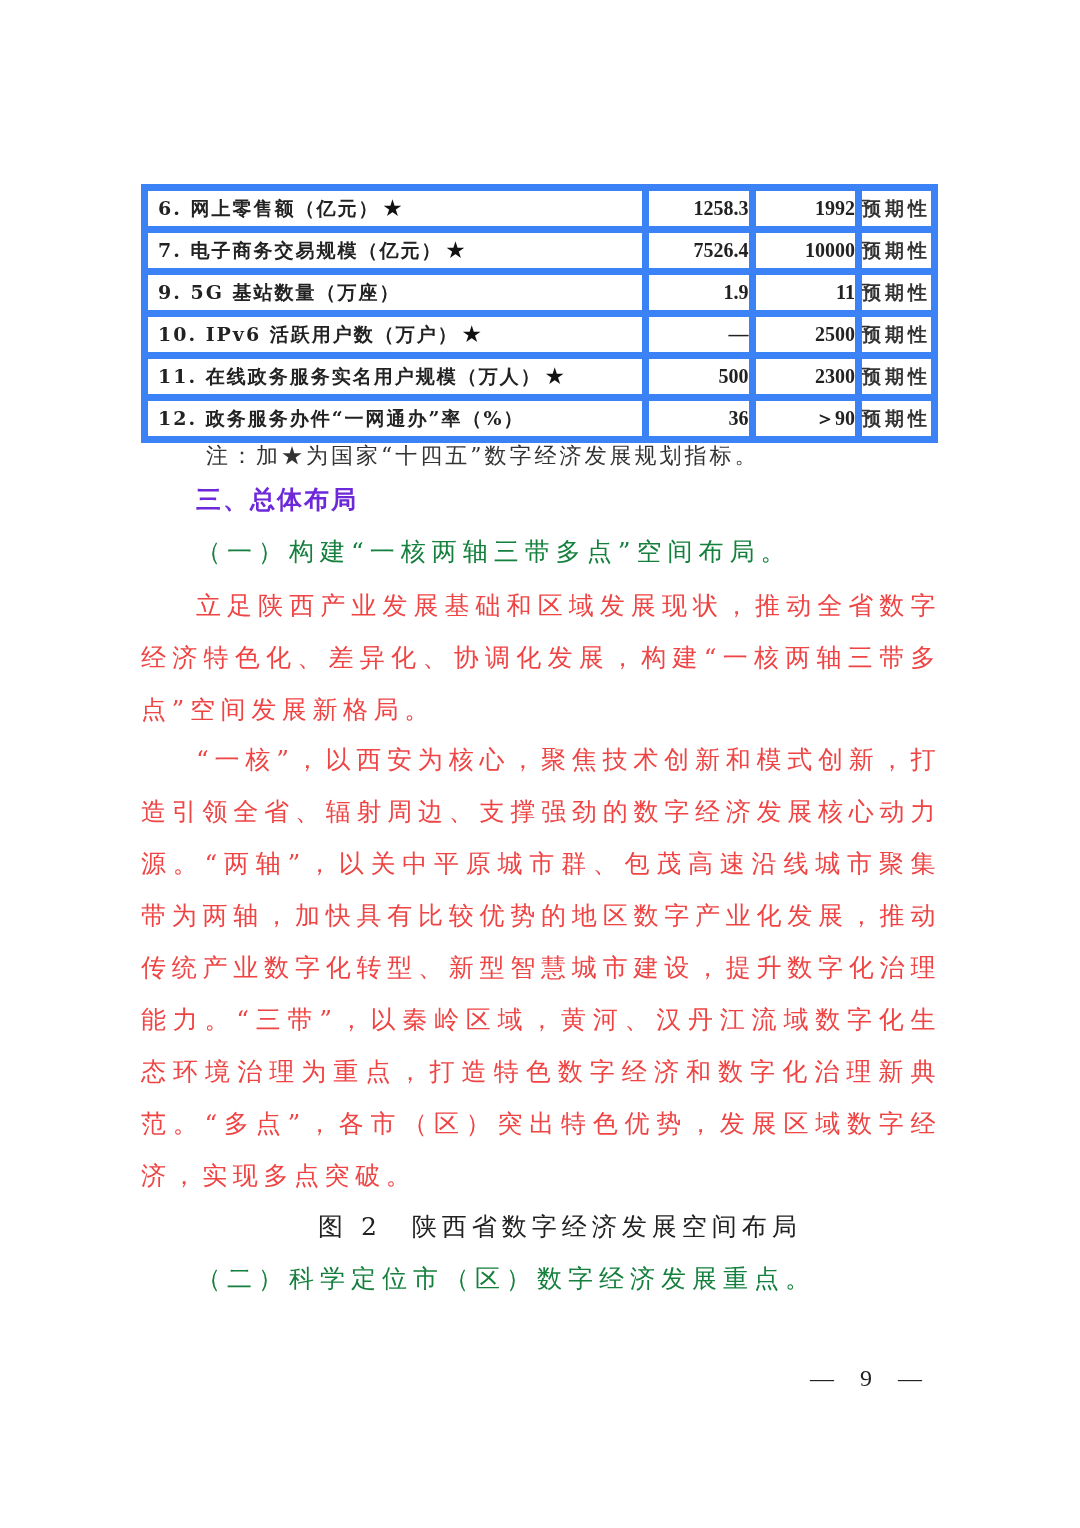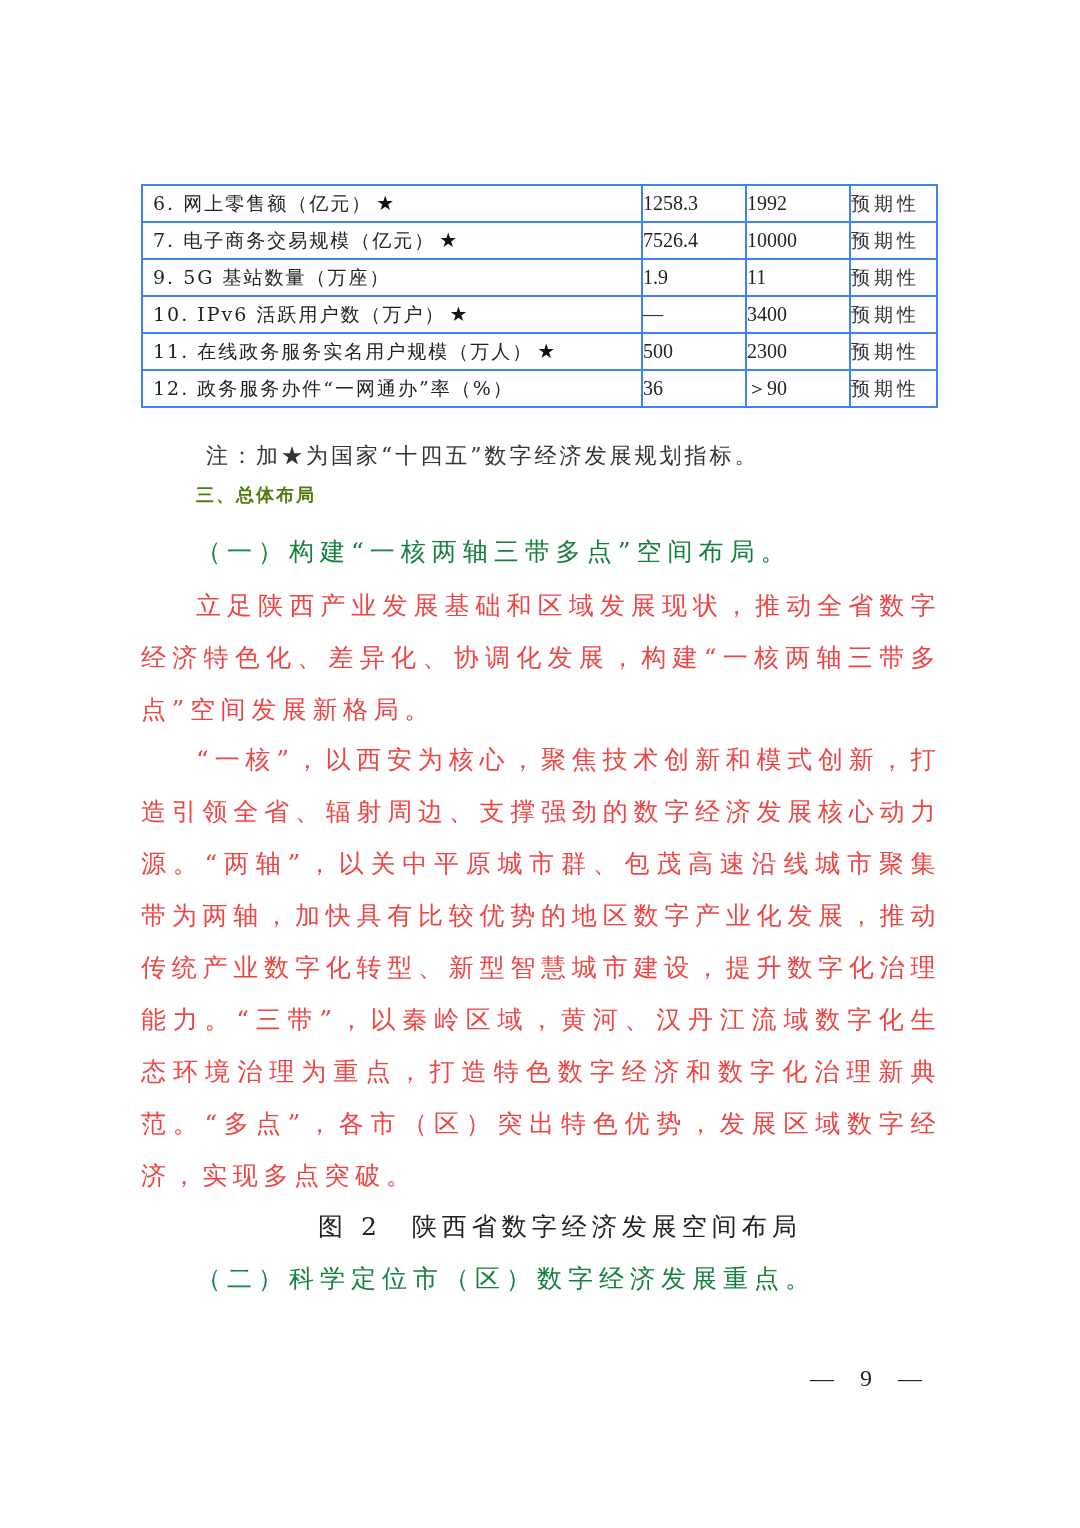--- a/index.html
+++ b/index.html
@@ -5,33 +5,33 @@
   html, body { margin: 0; padding: 0; }
   body {
     width: 1080px; height: 1528px; background: #ffffff; position: relative; overflow: hidden;
     font-family: "DejaVu Serif", "Liberation Serif", serif; color: #222;
   }
   .tbl {
     position: absolute; left: 141px; top: 184px; width: 797px;
     border-collapse: collapse; border: 2px solid #333;
   }
   .tbl td {
-    border: 2px solid #3b82f6; height: 35px; padding: 0; font-size: 19px; color: #222;
-    letter-spacing: 2px; white-space: nowrap;
+    border: 7px solid #3b82f6; height: 35px; padding: 0; font-size: 19px; color: #222;
+    letter-spacing: 2px; white-space: nowrap; font-weight: bold;
   }
   .tbl td.c-name { width: 488px; padding-left: 10px; text-align: left; }
-  .tbl td.c-num { width: 102px; text-align: left; font-family: "Liberation Serif", serif; font-size: 20px; letter-spacing: 0; }
+  .tbl td.c-num { width: 102px; text-align: right; font-family: "Liberation Serif", serif; font-size: 20px; letter-spacing: 0; }
   .tbl td.c-type { text-align: left; letter-spacing: 4px; color: #333; }
   .star { font-size: 20px; color: #111; margin-left: 4px; }
   .note {
     position: absolute; left: 162px; top: 441px; font-size: 22px; letter-spacing: 3px; color: #333; margin-left: 44px;
   }
   .h1 {
     position: absolute; left: 196px; top: 483px; font-family: Liberation Sans, sans-serif;
-    font-weight: bold; font-size: 18px; letter-spacing: 2px; color: #4d7c0f;
+    font-weight: bold; font-size: 25px; letter-spacing: 2px; color: #6d28d9;
   }
   .h2 {
     position: absolute; left: 196px; top: 535px; font-size: 25px; letter-spacing: 6px; color: #15803d;
   }
   .para {
     position: absolute; left: 141px; width: 800px; font-size: 25px; line-height: 52px;
     letter-spacing: 5.6px; color: #ef4444; text-align: justify; text-indent: 55px; margin: 0;
   }
   .p1 { top: 580px; }
   .p2 { top: 734px; }
@@ -65,21 +65,21 @@
     </tr>
     <tr>
       <td class="c-name"><span>9. 5G 基站数量（万座）</span><span class="star"></span></td>
       <td class="c-num">1.9</td>
       <td class="c-num">11</td>
       <td class="c-type">预期性</td>
     </tr>
     <tr>
       <td class="c-name"><span>10. IPv6 活跃用户数（万户）</span><span class="star">★</span></td>
       <td class="c-num">—</td>
-      <td class="c-num">3400</td>
+      <td class="c-num">2500</td>
       <td class="c-type">预期性</td>
     </tr>
     <tr>
       <td class="c-name"><span>11. 在线政务服务实名用户规模（万人）</span><span class="star">★</span></td>
       <td class="c-num">500</td>
       <td class="c-num">2300</td>
       <td class="c-type">预期性</td>
     </tr>
     <tr>
       <td class="c-name"><span>12. 政务服务办件“一网通办”率（%）</span><span class="star"></span></td>

